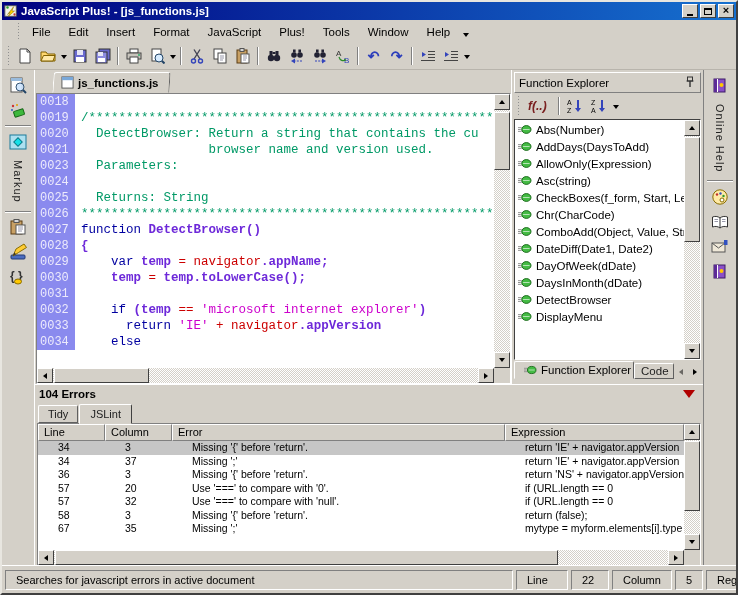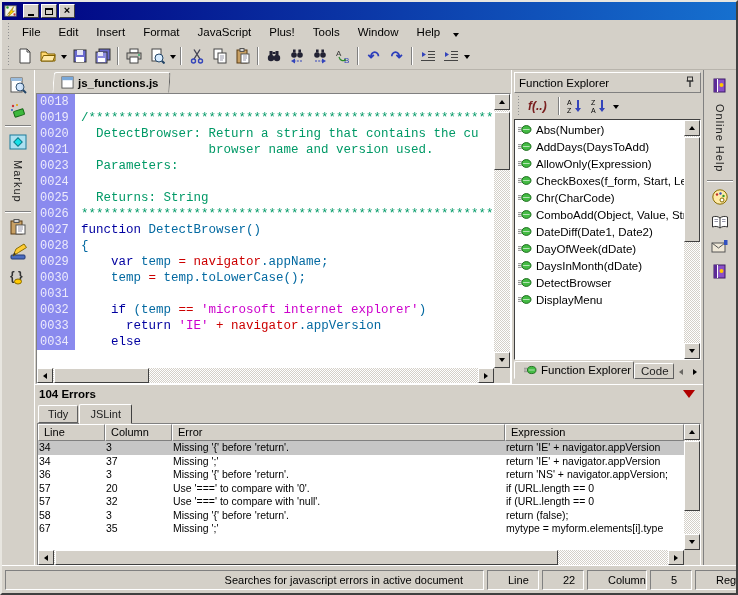--- a/index.html
+++ b/index.html
@@ -16,21 +16,21 @@
   
   .titlebar { height:18px; background:linear-gradient(90deg,#000080,#1670cf); display:flex; align-items:center; padding:1px 2px; flex:none; }
   .titlebar .appicon { width:14px; height:14px; margin-right:3px; }
   .titlebar .title { color:#fff; font-weight:bold; font-size:11.5px; flex:1; white-space:nowrap; overflow:hidden; }
   .winbtn { width:16px; height:14px; background:#d4d0c8; border:1px solid; border-color:#fff #404040 #404040 #fff; margin-left:2px; display:flex; align-items:center; justify-content:center; font-size:9px; font-weight:bold; line-height:1; }
   .minglyph { width:6px; height:2px; background:#000; margin-top:7px; }
   .maxglyph { width:8px; height:7px; border:1px solid #000; border-top:2px solid #000; }
   .closeglyph { font-size:11px; font-weight:bold; margin-top:-1px; }
 
   
-  .menubar { height:23px; display:flex; align-items:center; padding-left:2px; flex:none; }
+  .menubar { height:23px; display:flex; align-items:center; padding-left:12px; flex:none; }
   .menu-item { padding:3px 9px; font-size:11.5px; }
   .menu-overflow { width:0; height:0; border-left:3px solid transparent; border-right:3px solid transparent; border-top:4px solid #000; margin-left:4px; margin-top:6px; }
   .toolbar { height:27px; display:flex; align-items:center; padding-left:2px; flex:none; border-bottom:1px solid #b8b4ac; }
   .tbtn { width:23px; height:22px; display:flex; align-items:center; justify-content:center; background:transparent; border:1px solid transparent; }
   .tbtn svg { width:16px; height:16px; }
   .tb-sep { width:2px; height:18px; margin:0 3px; border-left:1px solid #808080; border-right:1px solid #fff; }
   .tb-caret { width:9px; height:22px; display:flex; align-items:flex-end; justify-content:center; padding-bottom:8px; }
   .caret-down { width:0; height:0; border-left:3px solid transparent; border-right:3px solid transparent; border-top:4px solid #000; }
   .uglyph { font-size:14px; color:#2b3dbb; font-weight:bold; line-height:1; }
 
@@ -54,21 +54,21 @@
   .doc-tab > * { transform:skewX(4deg); }
   .doc-tab svg { width:13px; height:13px; }
   .editor-frame { flex:1; display:flex; flex-direction:column; border:1px solid; border-color:#808080 #fff #fff #808080; margin-left:1px; background:#fff; min-height:0; }
   .editor-body { flex:1; display:flex; min-height:0; overflow:hidden; }
   .code-area { flex:1; overflow:hidden; font-family:"Liberation Mono", monospace; font-size:12.5px; background:#fff; }
   .code-row { display:flex; height:16px; line-height:16px; }
   .gutter-num { width:38px; flex:none; background:var(--gutter,#8a8aee); color:#eceafc; padding-left:3px; font-size:12px; }
   .code-text { flex:1; white-space:pre; overflow:hidden; padding-left:6px; }
   .code-text.hl { background:var(--hl,#ffff9b); }
   .tk-c{color:var(--c-comment,#009966);} .tk-k{color:var(--c-keyword,#0000a0);}
-  .tk-r{color:var(--c-operator,#cc0000);} .tk-s{color:var(--c-string,#cc00cc);} .tk-p{color:#0369a1;}
+  .tk-r{color:var(--c-operator,#cc0000);} .tk-s{color:var(--c-string,#cc00cc);} .tk-p{color:#6d28d9;font-weight:bold;}
 
   
   .vscroll { width:16px; flex:none; display:flex; flex-direction:column; }
   .hscroll { height:15px; flex:none; display:flex; }
   .sbtn { width:16px; height:15px; flex:none; background:#d4d0c8; border:1px solid; border-color:#fff #404040 #404040 #fff; display:flex; align-items:center; justify-content:center; }
   .vscroll .sbtn { height:16px; width:100%; }
   .thumb { background:#d4d0c8; border:1px solid; border-color:#fff #404040 #404040 #fff; }
   .tri-up{width:0;height:0;border-left:3.5px solid transparent;border-right:3.5px solid transparent;border-bottom:4px solid #000;}
   .tri-down{width:0;height:0;border-left:3.5px solid transparent;border-right:3.5px solid transparent;border-top:4px solid #000;}
   .tri-left{width:0;height:0;border-top:3.5px solid transparent;border-bottom:3.5px solid transparent;border-right:4px solid #000;}
@@ -100,39 +100,40 @@
   .err-tabs { height:21px; display:flex; align-items:flex-end; padding-left:3px; }
   .etab { font-size:11px; padding:2px 9px; background:#d4d0c8; border:1px solid; border-color:#fff #606060 #606060 #fff; border-radius:2px 2px 0 0; margin-right:1px; color:#222; }
   .etab.active { border-color:#fff #404040 #d4d0c8 #fff; padding:3px 10px; position:relative; top:1px; }
   .err-table-zone { flex:1; display:flex; flex-direction:column; border:1px solid; border-color:#808080 #fff #fff #808080; margin:0 2px; background:#fff; min-height:0; }
   .ett-row { flex:1; display:flex; min-height:0; }
   .err-grid { flex:1; min-width:0; overflow:hidden; display:flex; flex-direction:column; }
   .err-head { display:grid; grid-template-columns:67px 67px 333px 1fr; flex:none; }
   .th { background:#d4d0c8; border:1px solid; border-color:#fff #808080 #808080 #fff; font-size:11px; padding:1px 5px; height:17px; white-space:nowrap; overflow:hidden; }
   .err-row { display:grid; grid-template-columns:67px 67px 333px 1fr; height:13.5px; line-height:13.5px; font-size:10.5px; white-space:nowrap; }
   .err-row.selected { background:#c6c6c6; }
-  .td { padding:0 1px; overflow:hidden; }
+  .td { padding:0 20px; overflow:hidden; }
 
   
   .statusbar { height:28px; flex:none; display:flex; align-items:center; gap:3px; padding:3px 0 3px 3px; overflow:hidden; border-top:1px solid #fff; }
-  .sb-panel { height:20px; border:1px solid; border-color:#808080 #fff #fff #808080; padding:3px 20px; font-size:11px; white-space:nowrap; overflow:hidden;text-align:right; }
+  .sb-panel { height:20px; border:1px solid; border-color:#808080 #fff #fff #808080; padding:3px 10px; font-size:11px; white-space:nowrap; overflow:hidden; }
   .sb-msg { flex:1; min-width:0; }
 </style>
 </head>
 <body>
 
 <div class="window">
 
   <div class="titlebar">
     <svg class="appicon" viewBox="0 0 16 16">
       <rect x="1" y="2" width="13" height="12" fill="#f6f3e8" stroke="#555"></rect>
       <path d="M4 12 L11 3 L9 8 L12 8 L5 14 L7 9 Z" fill="#ffd400" stroke="#8a6d00" stroke-width="0.6"></path>
       <circle cx="4" cy="4" r="1.4" fill="#2aa12a"></circle>
         <circle cx="12" cy="12" r="1.3" fill="#c03030"></circle>
     </svg>
+    <div class="title">JavaScript Plus! - [js_functions.js]</div>
     <div class="winbtn">
         <div class="minglyph"></div>
       </div>
     <div class="winbtn">
         <div class="maxglyph"></div>
       </div>
     <div class="winbtn">
         <span class="closeglyph">×</span>
       </div>
   </div>
@@ -553,20 +554,30 @@
                   <span>AllowOnly(Expression)</span>
                 </div>
                 <div class="fx-item">
                   <span style="display: flex;">
                     <svg viewBox="0 0 16 14" style="width: 15px; height: 13px;">
                       <path d="M1 5h4M1 7h3M1 9h4" stroke="#888"></path>
                       <ellipse cx="10" cy="7" rx="5" ry="4.2" fill="#44bb44" stroke="#156615"></ellipse>
                       <path d="M6.5 7h7" stroke="#bfe8bf"></path>
                     </svg>
                   </span>
+                  <span>Asc(string)</span>
+                </div>
+                <div class="fx-item">
+                  <span style="display: flex;">
+                    <svg viewBox="0 0 16 14" style="width: 15px; height: 13px;">
+                      <path d="M1 5h4M1 7h3M1 9h4" stroke="#888"></path>
+                      <ellipse cx="10" cy="7" rx="5" ry="4.2" fill="#44bb44" stroke="#156615"></ellipse>
+                      <path d="M6.5 7h7" stroke="#bfe8bf"></path>
+                    </svg>
+                  </span>
                   <span>CheckBoxes(f_form, Start, Le...</span>
                 </div>
                 <div class="fx-item">
                   <span style="display: flex;">
                     <svg viewBox="0 0 16 14" style="width: 15px; height: 13px;">
                       <path d="M1 5h4M1 7h3M1 9h4" stroke="#888"></path>
                       <ellipse cx="10" cy="7" rx="5" ry="4.2" fill="#44bb44" stroke="#156615"></ellipse>
                       <path d="M6.5 7h7" stroke="#bfe8bf"></path>
                     </svg>
                   </span>

